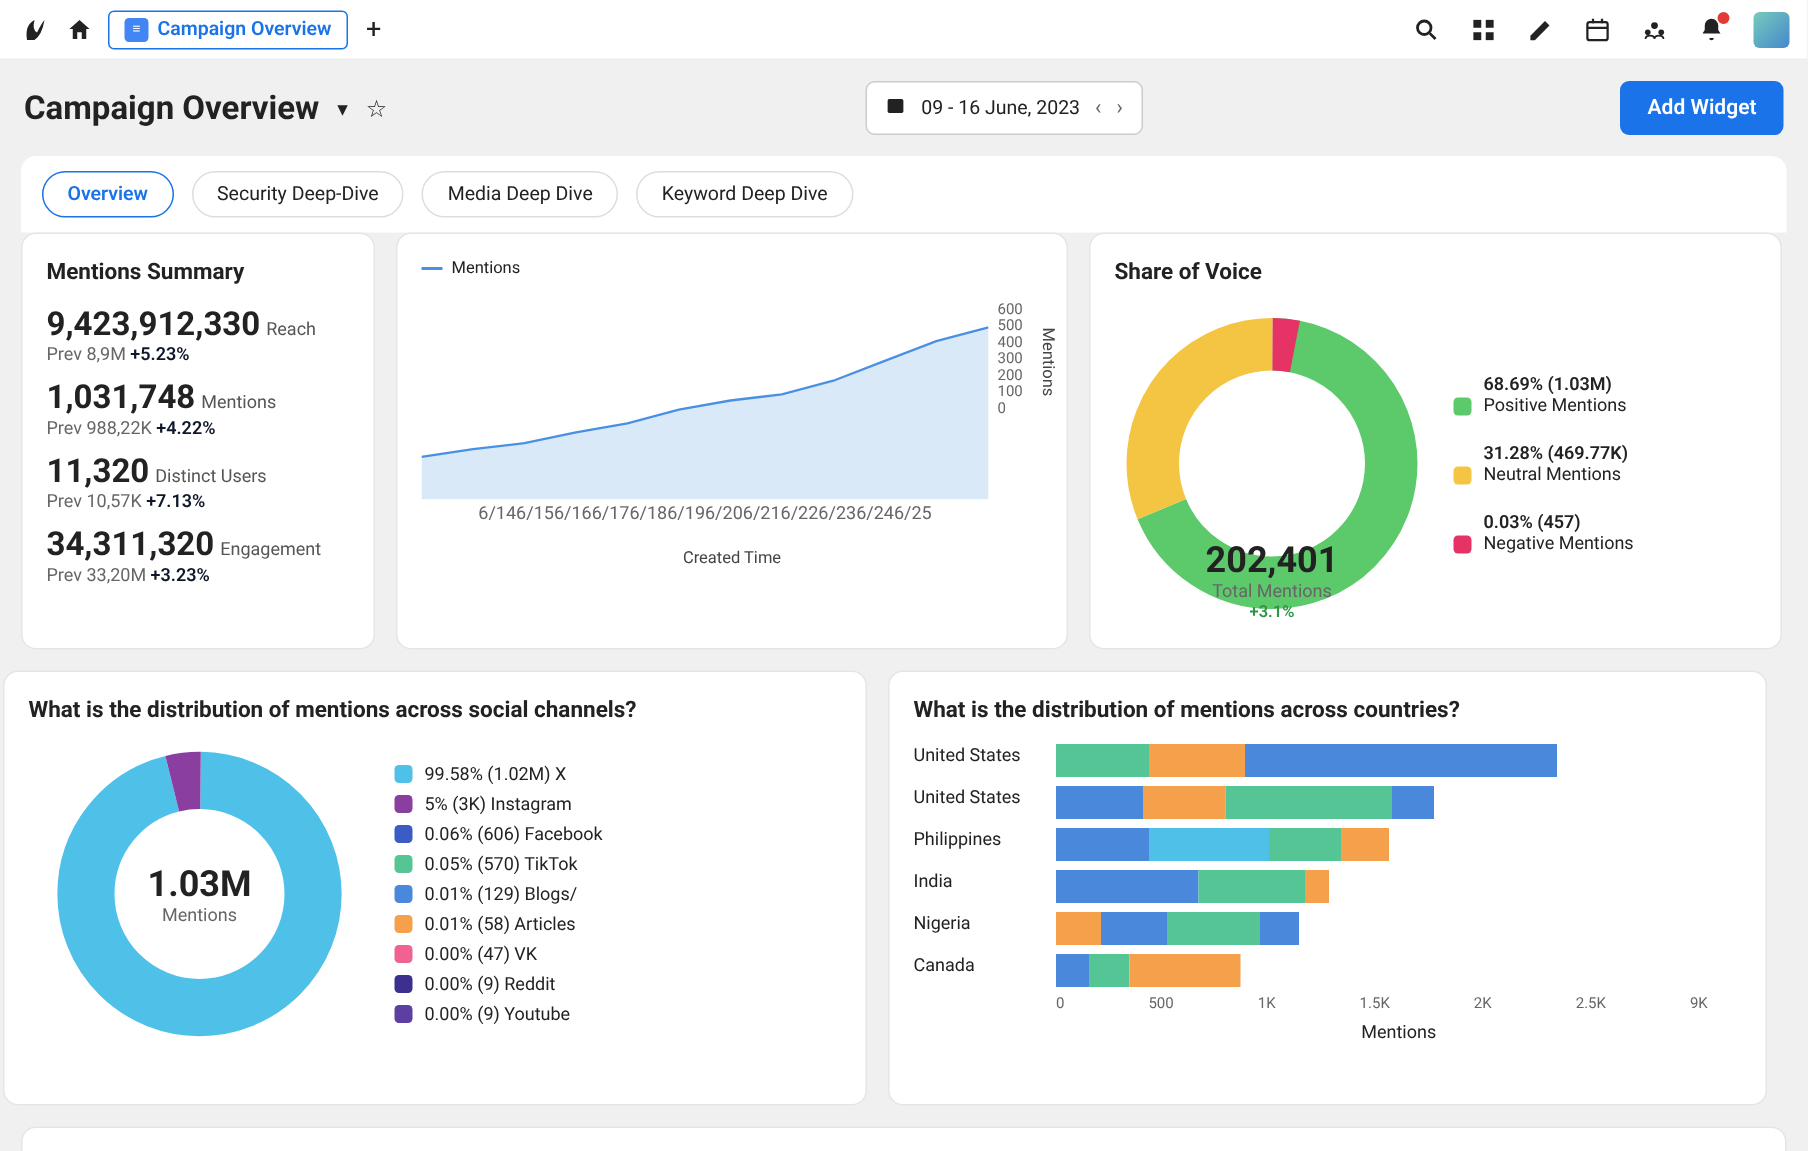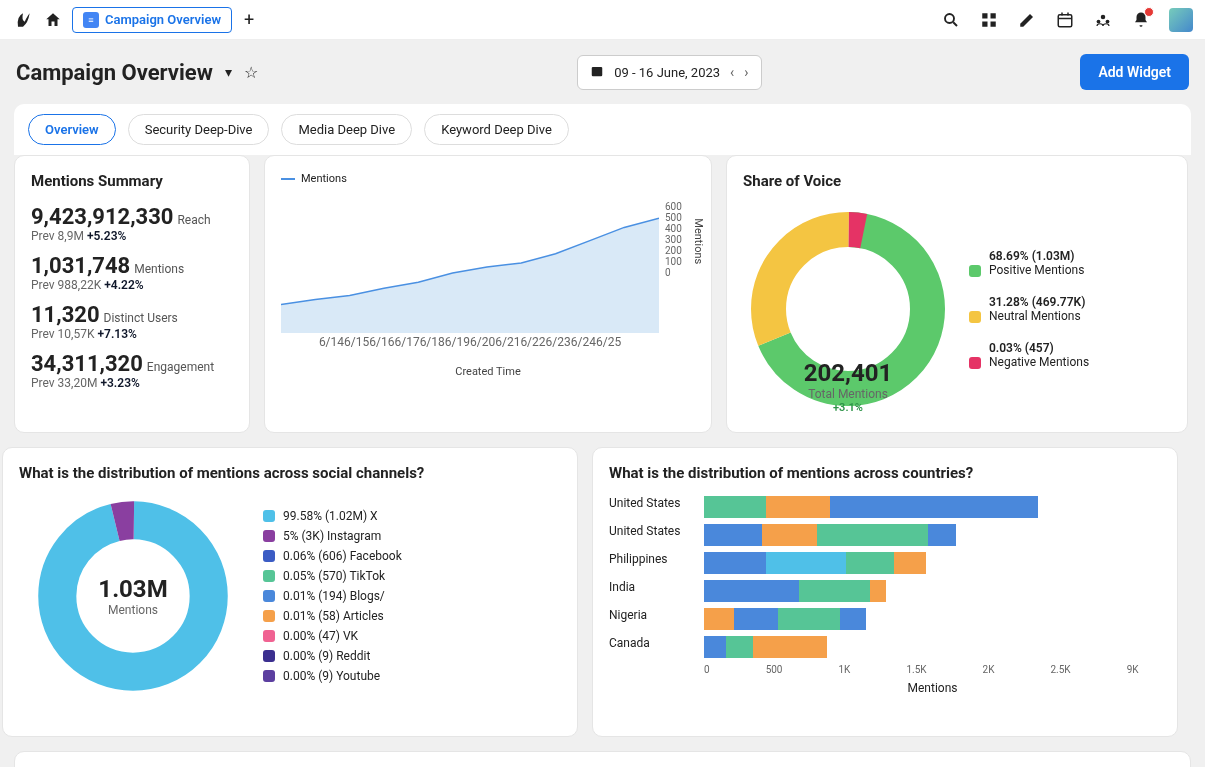--- a/index.html
+++ b/index.html
@@ -296,21 +296,21 @@
           <div class="soc-leg-item">
             <span class="soc-sw" style="background:#3b5cc4"></span>
             <span>0.06% (606) Facebook</span>
           </div>
           <div class="soc-leg-item">
             <span class="soc-sw" style="background:#56c596"></span>
             <span>0.05% (570) TikTok</span>
           </div>
           <div class="soc-leg-item">
             <span class="soc-sw" style="background:#4a88db"></span>
-            <span>0.01% (194) Blogs/</span>
+            <span>0.01% (129) Blogs/</span>
           </div>
           <div class="soc-leg-item">
             <span class="soc-sw" style="background:#f5a04a"></span>
             <span>0.01% (58) Articles</span>
           </div>
           <div class="soc-leg-item">
             <span class="soc-sw" style="background:#f06292"></span>
             <span>0.00% (47) VK</span>
           </div>
           <div class="soc-leg-item">

